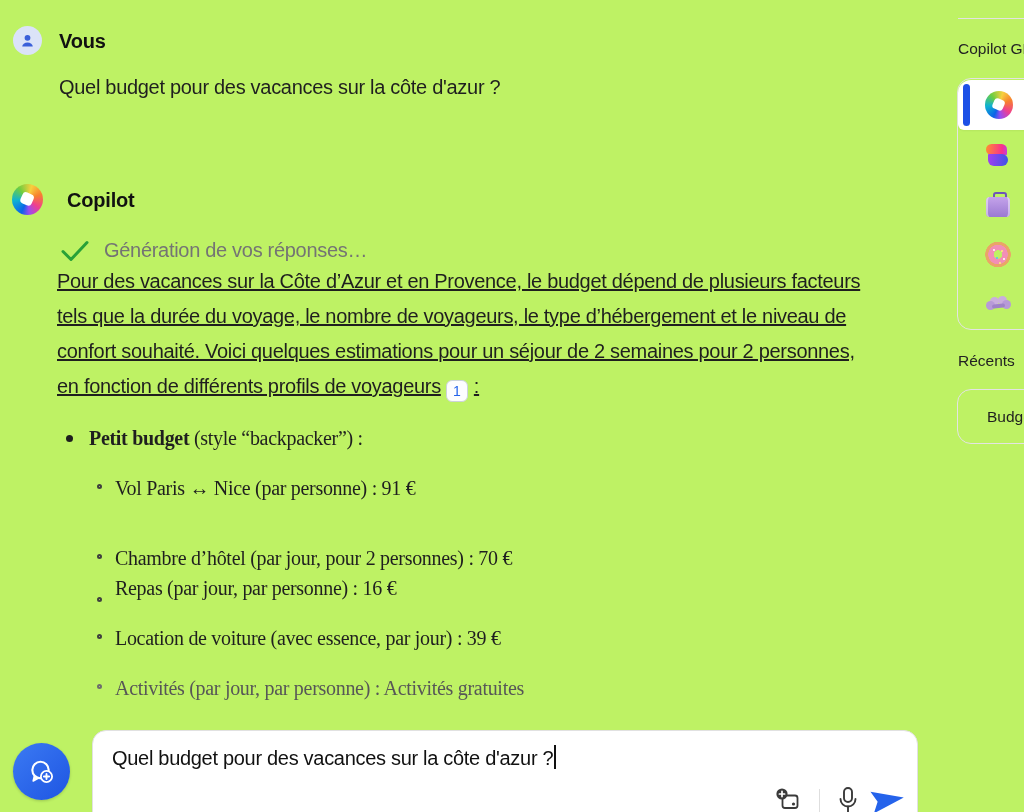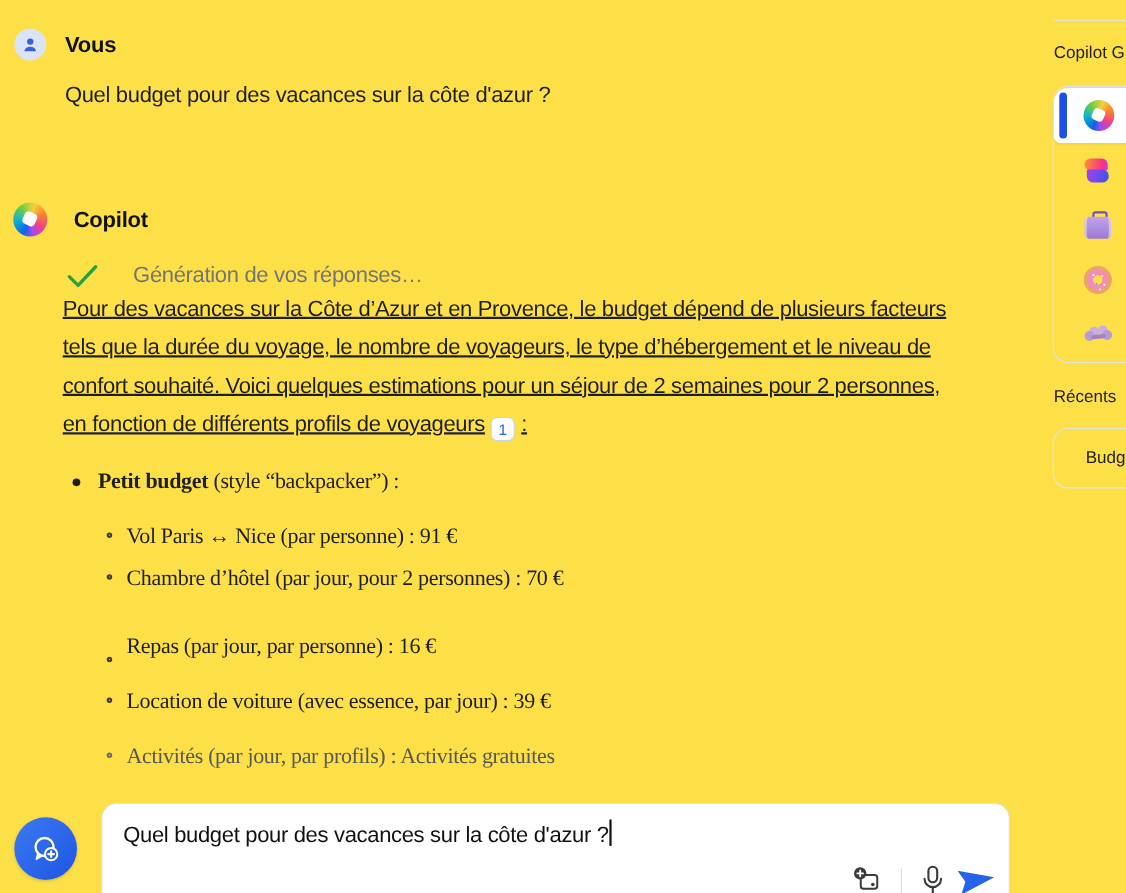--- a/index.html
+++ b/index.html
@@ -1,48 +1,48 @@
 <!DOCTYPE html>
 <html><head>
 <meta charset="utf-8">
 <style>
   * { margin:0; padding:0; box-sizing:border-box; }
   html,body { width:1024px; height:812px; }
   body { font-family:"Liberation Sans","DejaVu Sans",sans-serif; background:#f8f8f8; }
-  #app { position:relative; width:1024px; height:812px; overflow:hidden; background:#fde047; color:#1f1f1f; }
+  #app { position:relative; width:1024px; height:812px; overflow:hidden; background:#bef264; color:#1f1f1f; }
 
   .abs { position:absolute; }
 
   
   .avatar-user { left:13px; top:26px; width:29px; height:29px; border-radius:50%; background:#dbe3f8; display:flex; align-items:center; justify-content:center; }
   .sender-label { font-size:20px; font-weight:700; color:#111; letter-spacing:-0.2px; }
   .user-label { left:59px; top:30px; }
   .user-message { left:59px; top:76px; font-size:20px; letter-spacing:-0.3px; color:#1f1f1f; white-space:nowrap; }
 
   .copilot-mark { border-radius:50%; position:relative;
     background:conic-gradient(from 205deg at 50% 50%, #0c63e8, #0fb3d0 17%, #6fce3f 33%, #f8cf3e 48%, #f7802e 62%, #ef3f8f 78%, #9a4cf0 91%, #0c63e8); }
   .copilot-mark::after { content:""; position:absolute; inset:30%; background:#fff; border-radius:30%; transform:rotate(24deg); }
   .copilot-logo-chat { left:12px; top:184px; width:31px; height:31px; }
   .copilot-label { left:67px; top:189px; }
 
   .status-check { left:60px; top:239px; width:30px; height:24px; }
-  .status-text { left:104px; top:236px; font-size:20px; letter-spacing:-0.3px; color:#747474; line-height:28px;margin-left:17px; }
+  .status-text { left:104px; top:236px; font-size:20px; letter-spacing:-0.3px; color:#747474; line-height:28px; }
 
   
   .paragraph { left:57px; top:264px;text-decoration:underline; }
   .pline { height:35px; line-height:35px; font-size:20px; letter-spacing:-0.3px; color:#1f1f1f; white-space:nowrap; }
   .cite-badge { display:inline-flex; align-items:center; justify-content:center; min-width:22px; height:22px; padding:0 4px;
     border:1px solid #ccd3da; border-radius:6px; background:#fdfdfe; color:#2563eb; font-size:14px; line-height:20px;
     vertical-align:-3px; margin-left:5px; }
   .cite-suffix { margin-left:6px; }
 
   
   .li { position:absolute; left:57px; display:flex; align-items:flex-start; font-size:20px; letter-spacing:-0.3px; line-height:28px; color:#1f1f1f; white-space:nowrap;font-family:Liberation Serif, serif; }
   .li-main { top:424px; }
-  .li-sub1 { top:474px; } .li-sub2 { top:512px; } .li-sub3 { top:574px;align-items:flex-end; } .li-sub4 { top:624px; } .li-sub5 { top:674px; }
+  .li-sub1 { top:474px; } .li-sub2 { top:544px; } .li-sub3 { top:574px;align-items:flex-end; } .li-sub4 { top:624px; } .li-sub5 { top:674px; }
   .b-dot { flex:none; width:7px; height:7px; border-radius:50%; background:#1d1d1d; margin:11px 16px 0 9px; }
   .b-circle { flex:none; width:5px; height:5px; border:2px solid #3f3f3f; border-radius:50%; margin:10px 13px 0 40px; background:transparent; }
   .li strong { font-weight:700; }
   .li.muted { color:#575757; }
   .li.muted .b-circle { border-color:#6d6d6d; }
 
   
   .newchat-btn { left:13px; top:743px; width:57px; height:57px; border-radius:50%;
     background:linear-gradient(135deg,#3b7af3,#1e55e2); display:flex; align-items:center; justify-content:center;
     box-shadow:0 1px 3px rgba(0,0,0,.18); cursor:pointer; }
@@ -135,21 +135,21 @@
   <div class="li li-sub3">
     <span class="b-circle"></span>
     <span>Repas (par jour, par personne) : 16 €</span>
   </div>
   <div class="li li-sub4">
     <span class="b-circle"></span>
     <span>Location de voiture (avec essence, par jour) : 39 €</span>
   </div>
   <div class="li li-sub5 muted">
     <span class="b-circle"></span>
-    <span>Activités (par jour, par profils) : Activités gratuites</span>
+    <span>Activités (par jour, par personne) : Activités gratuites</span>
   </div>
 
   <div class="abs newchat-btn">
     <svg width="28" height="28" viewBox="0 0 28 28">
       <circle cx="12.5" cy="12" r="8.2" fill="none" stroke="#fff" stroke-width="2.1"></circle>
       <path d="M6.5 17.5 L5.2 23 L10.5 20" fill="#fff" stroke="#fff" stroke-width="1.6" stroke-linejoin="round"></path>
       <circle cx="18.5" cy="18.5" r="5.6" fill="#2a62ea" stroke="#fff" stroke-width="1.8"></circle>
       <path d="M18.5 15.9 v5.2 M15.9 18.5 h5.2" stroke="#fff" stroke-width="1.9" stroke-linecap="round"></path>
     </svg>
   </div>

